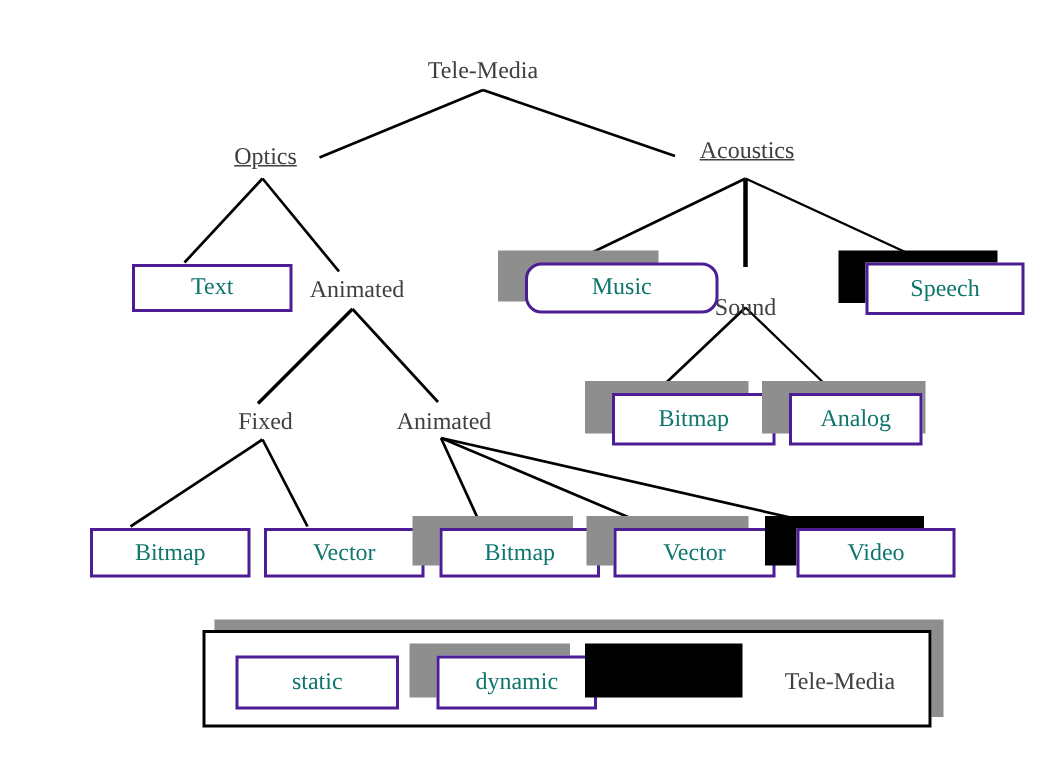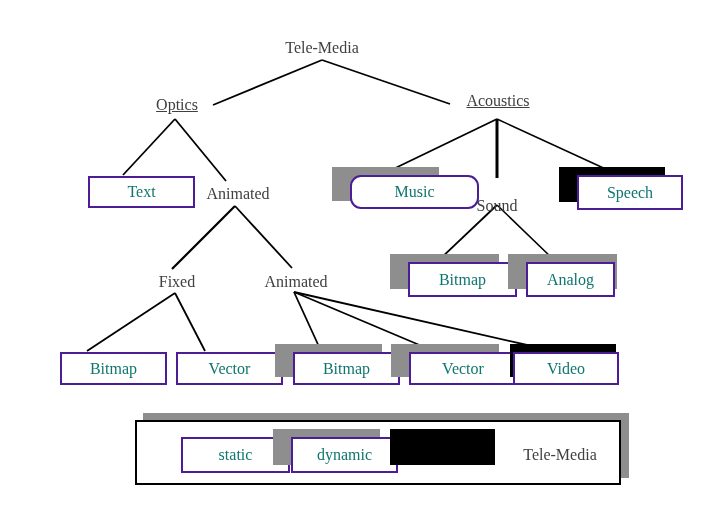--- a/index.html
+++ b/index.html
@@ -107,26 +107,26 @@
   <div class="node-box" style="left:35px; top:352px; width:107px; height:33px;">Bitmap</div>
   <div class="node-box" style="left:151px; top:352px; width:107px; height:33px;">Vector</div>
 
   <div class="shadow gray" style="left:275px; top:344px; width:107px; height:33px;"></div>
   <div class="node-box" style="left:268px; top:352px; width:107px; height:33px;">Bitmap</div>
 
   <div class="shadow gray" style="left:391px; top:344px; width:108px; height:33px;"></div>
   <div class="node-box" style="left:384px; top:352px; width:108px; height:33px;">Vector</div>
 
   <div class="shadow black" style="left:510px; top:344px; width:106px; height:33px;"></div>
-  <div class="node-box" style="left:488px; top:352px; width:106px; height:33px;">Video</div>
+  <div class="node-box" style="left:506px; top:352px; width:106px; height:33px;">Video</div>
 
   <div class="shadow gray" style="left:143px; top:413px; width:486px; height:65px;"></div>
   <div class="legend-outer" style="left:135px; top:420px; width:486px; height:65px;"></div>
 
-  <div class="node-box" style="left:156px; top:437px; width:109px; height:36px;">static</div>
+  <div class="node-box" style="left:132px; top:437px; width:109px; height:36px;">static</div>
 
   <div class="shadow gray" style="left:273px; top:429px; width:107px; height:36px;"></div>
   <div class="node-box" style="left:266px; top:437px; width:107px; height:36px;text-align:right;">dynamic</div>
 
   <div class="shadow black" style="left:390px; top:429px; width:105px; height:36px;"></div>
 
   <div class="label" style="left:500px; top:446px; width:120px;">Tele-Media</div>
 
 </div>
 

